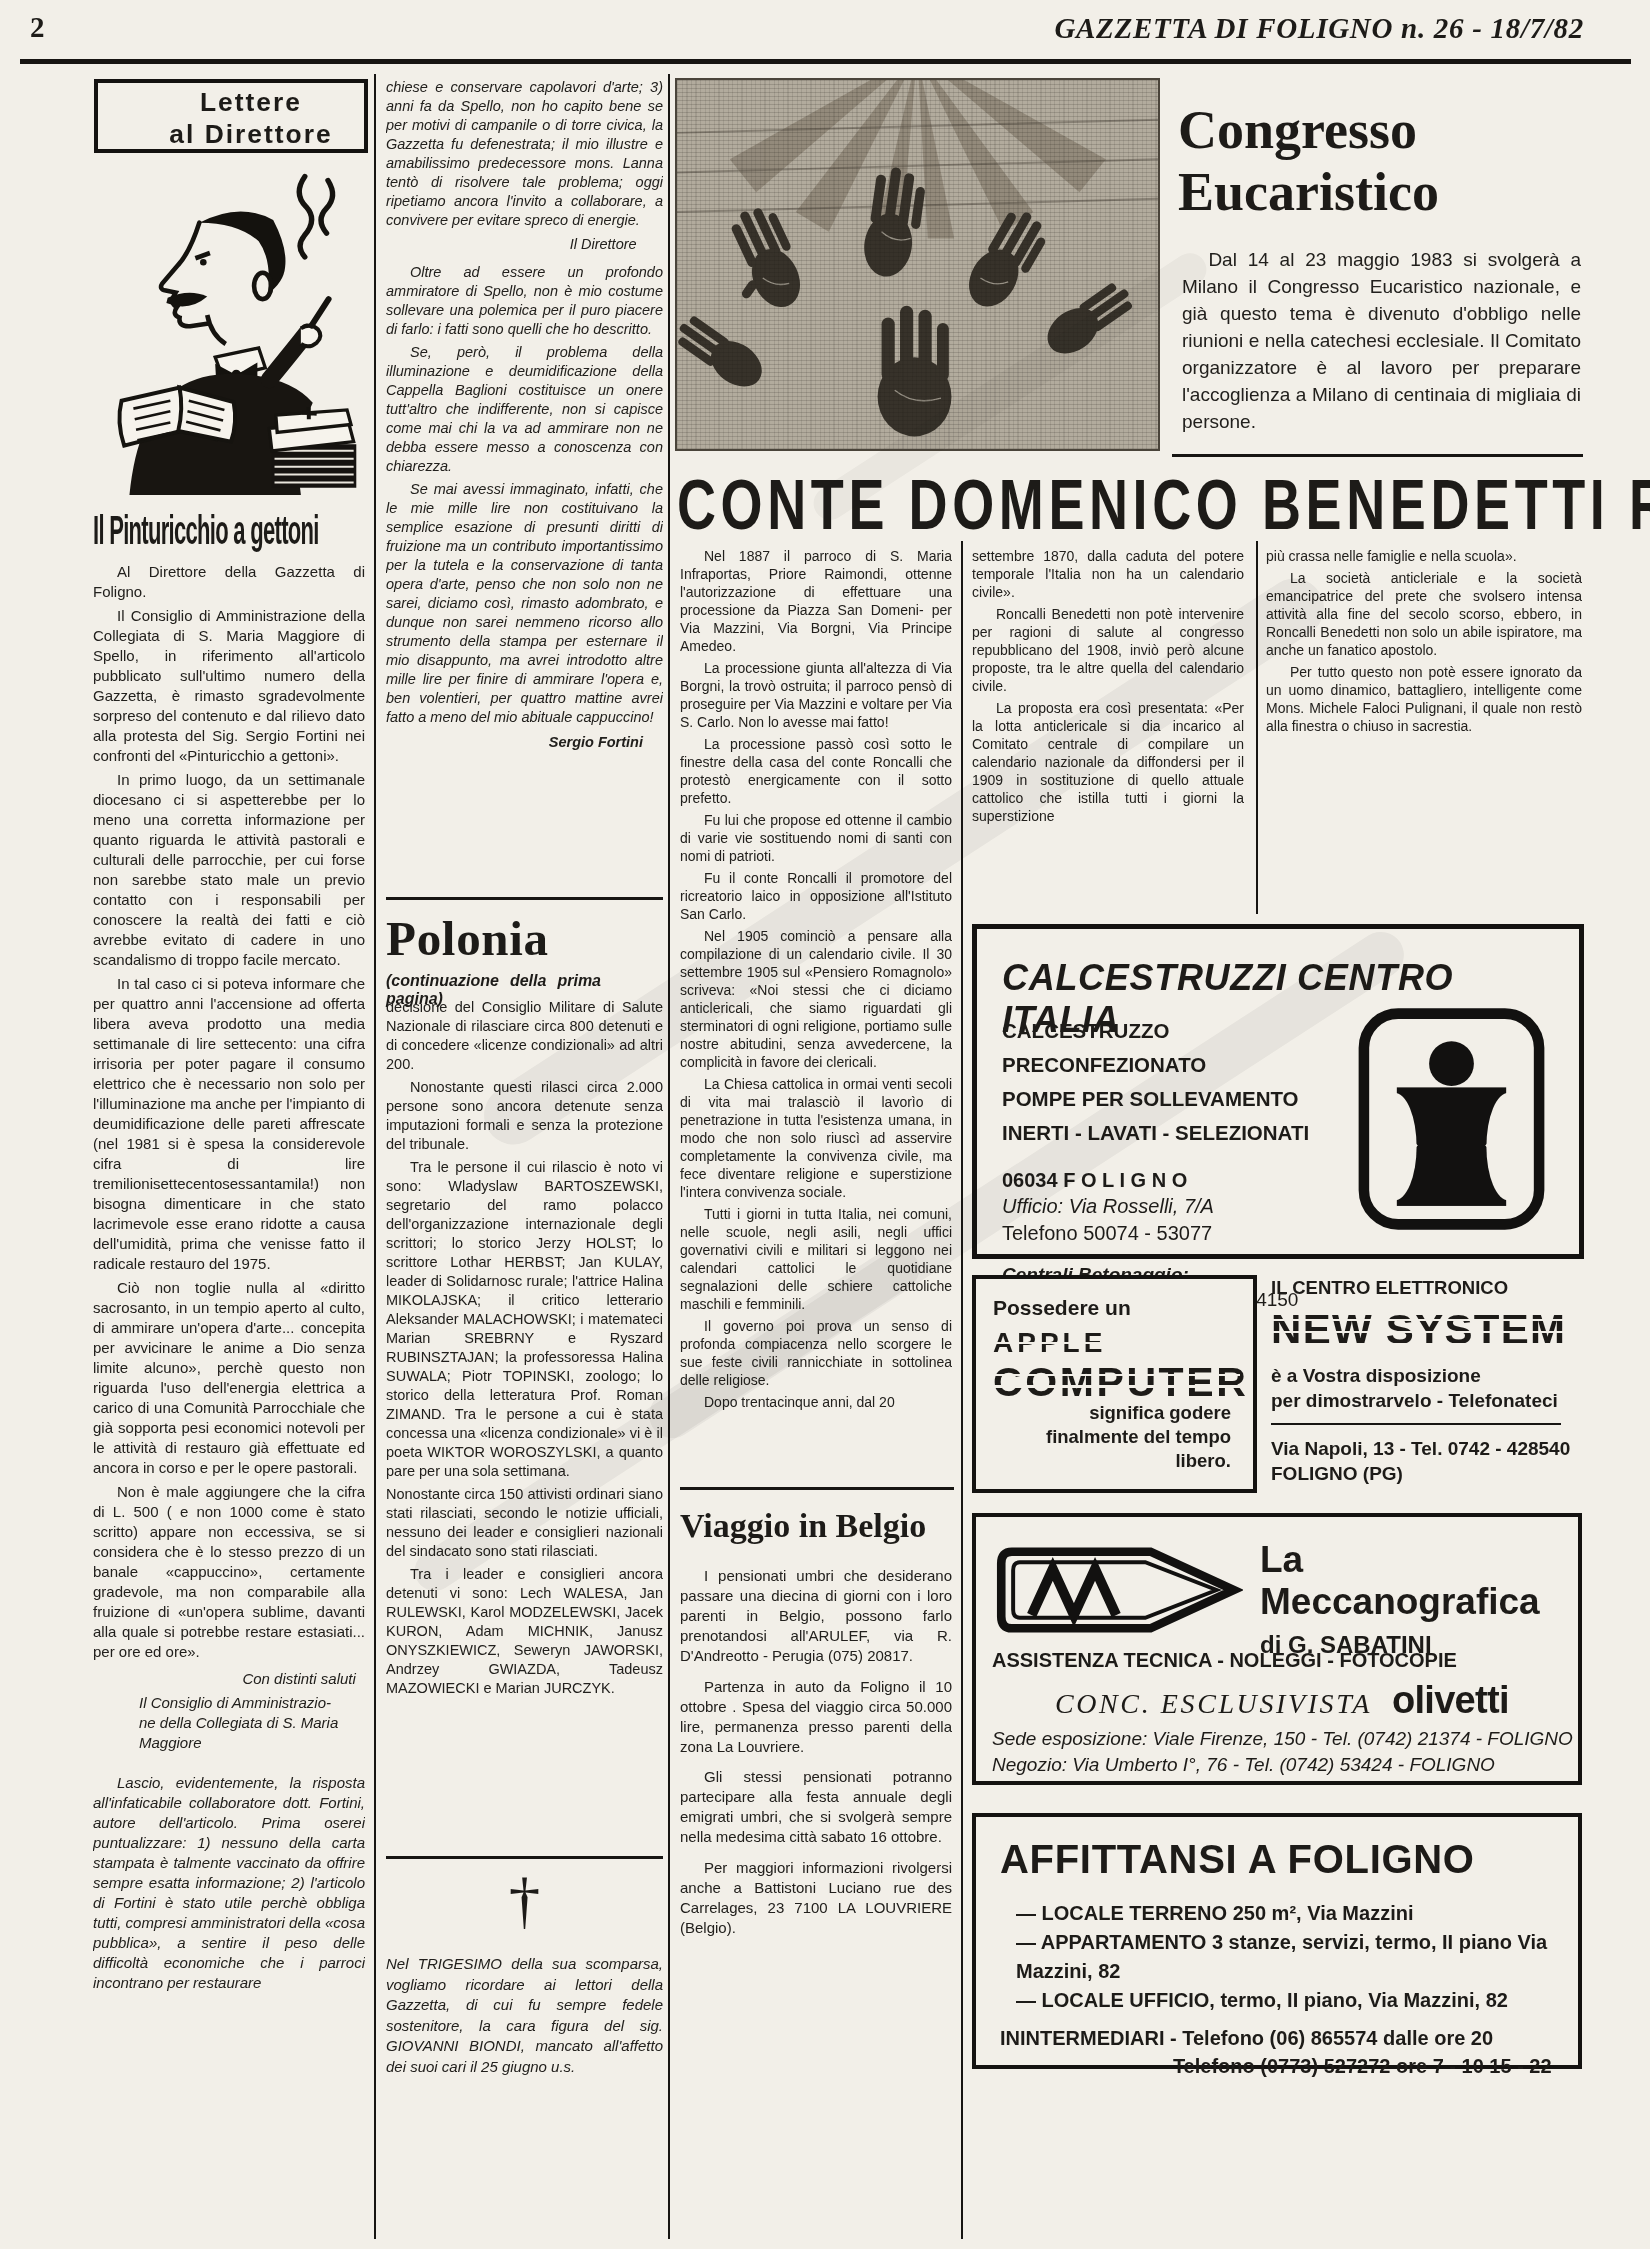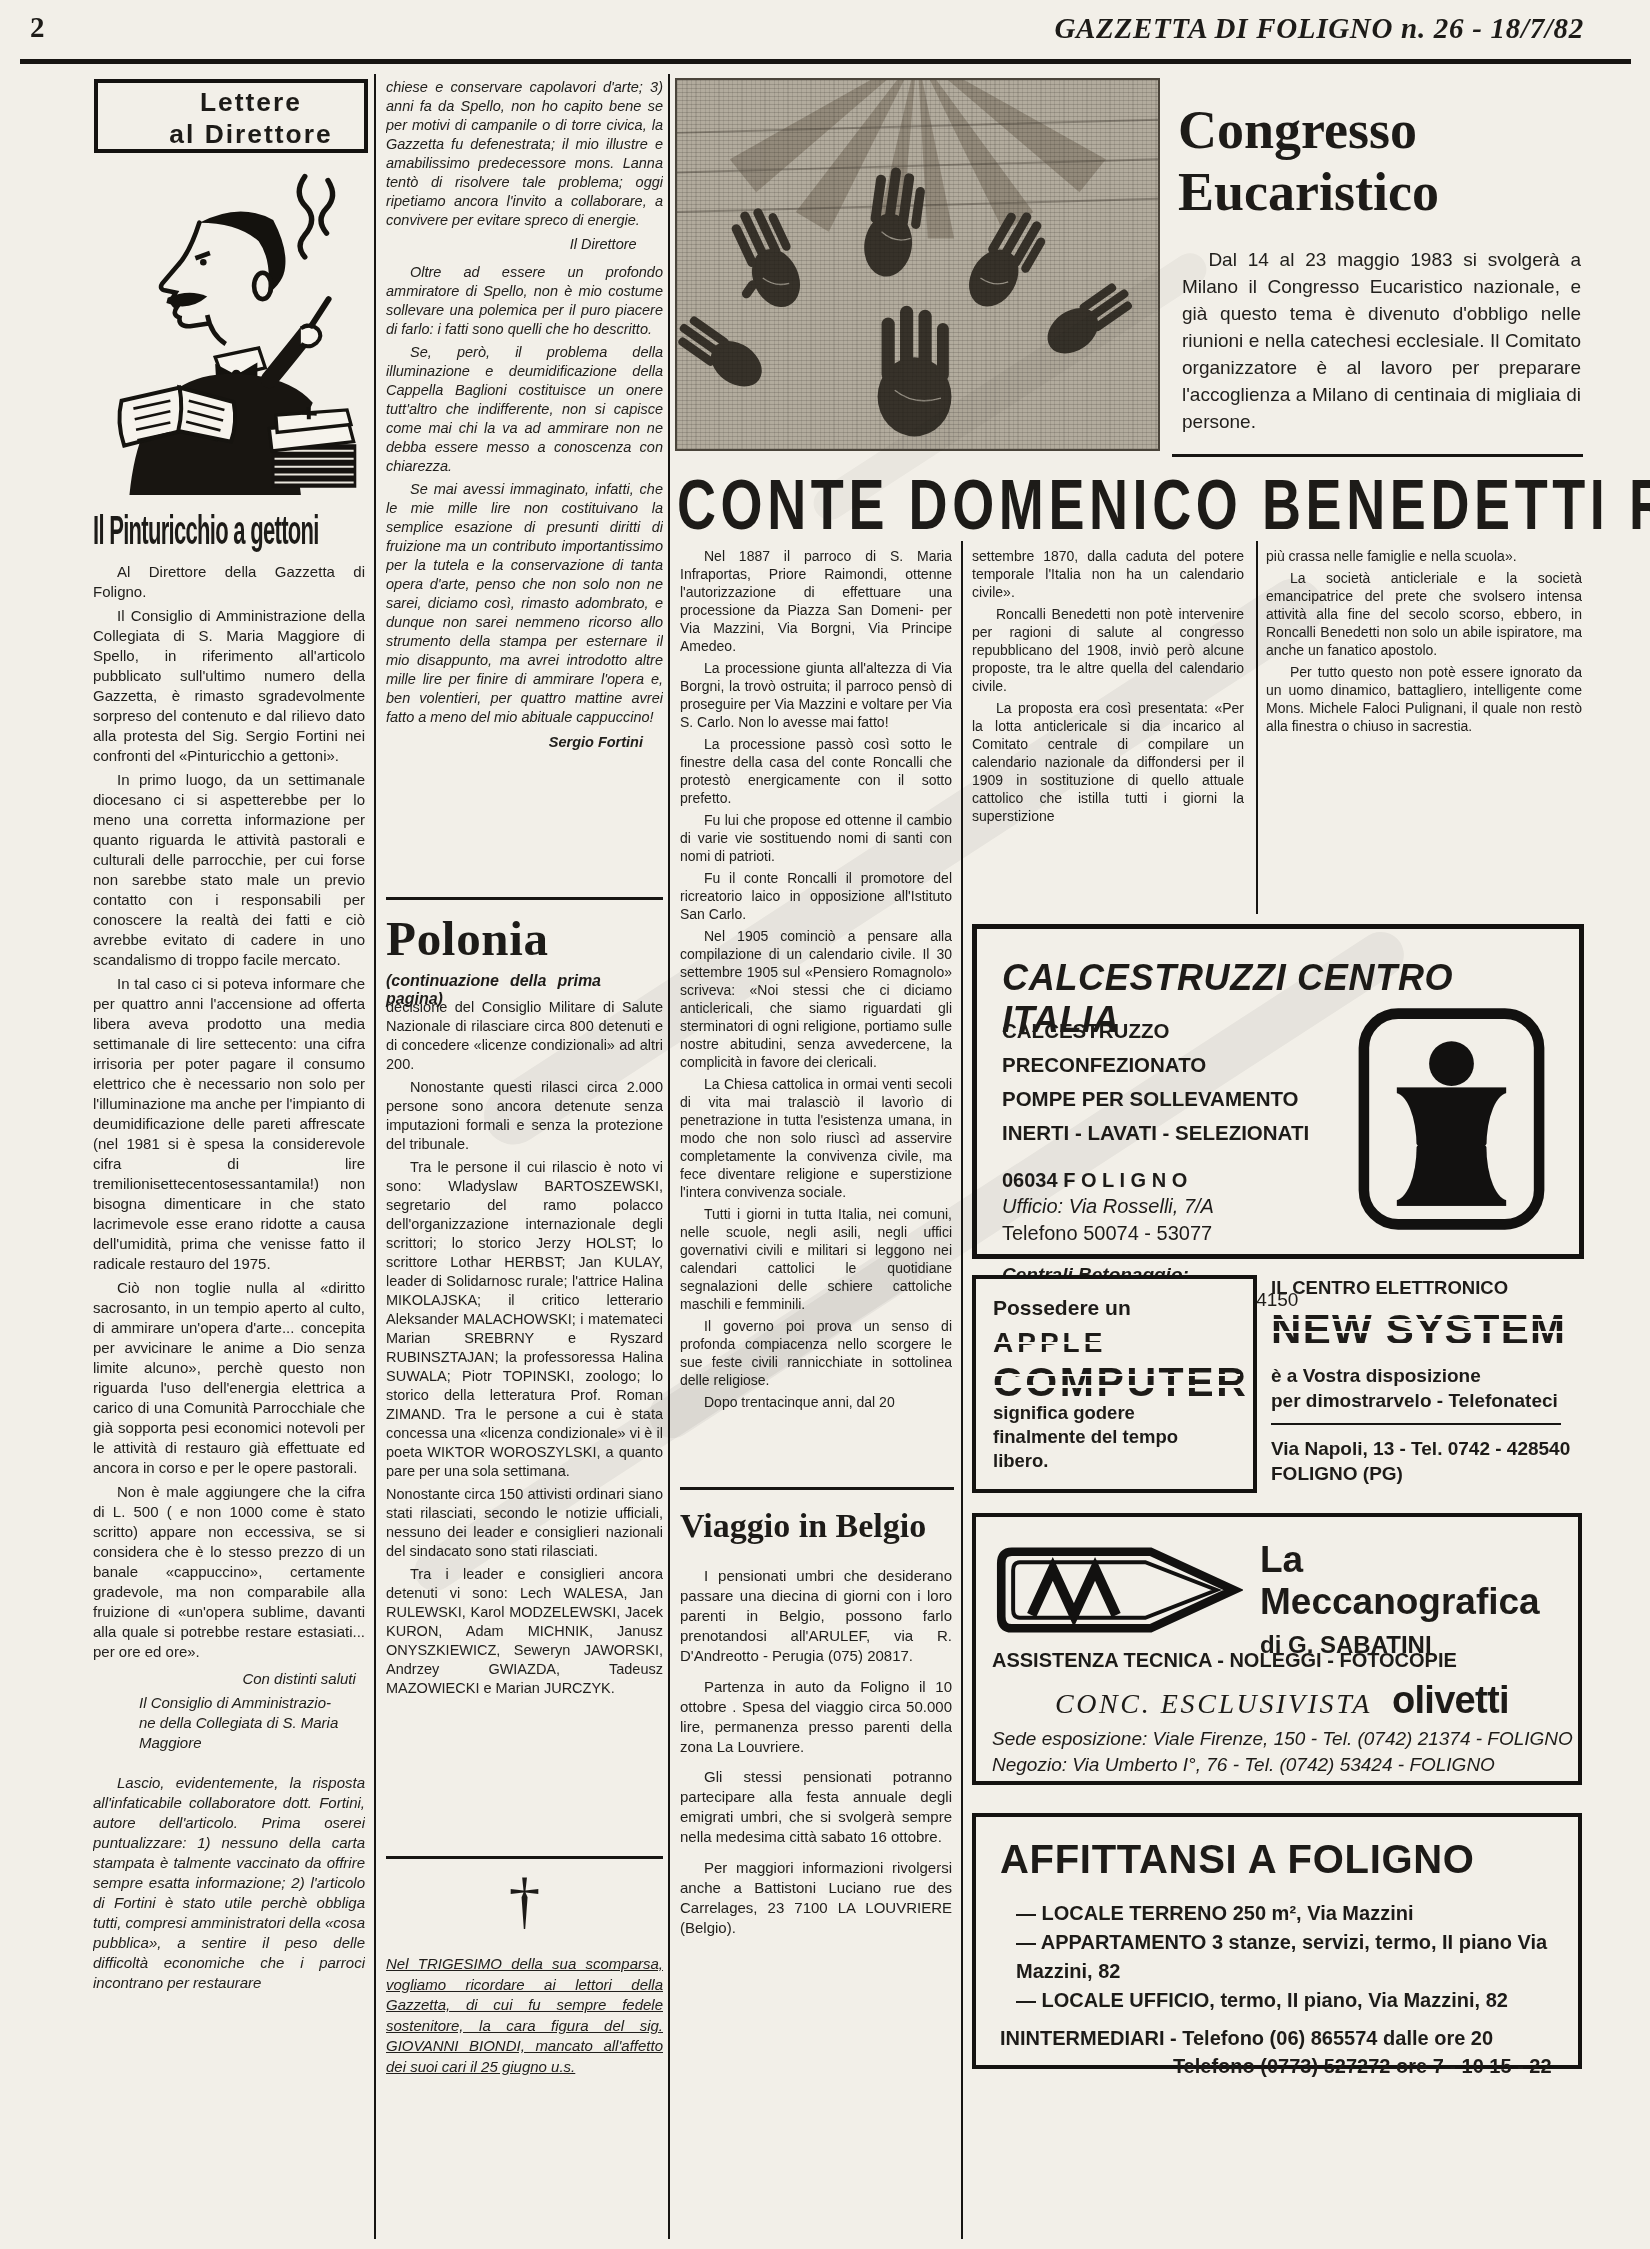--- a/index.html
+++ b/index.html
@@ -127,21 +127,21 @@
     <p class="par noind">decisione del Consiglio Militare di Salute Nazionale di rilasciare circa 800 detenuti e di concedere «licenze condizionali» ad altri 200.</p>
     <p class="par">Nonostante questi rilasci circa 2.000 persone sono ancora detenute senza imputazioni formali e senza la protezione del tribunale.</p>
     <p class="par">Tra le persone il cui rilascio è noto vi sono: Wladyslaw BARTOSZEWSKI, segretario del ramo polacco dell'organizzazione internazionale degli scrittori; lo storico Jerzy HOLST; lo scrittore Lothar HERBST; Jan KULAY, leader di Solidarnosc rurale; l'attrice Halina MIKOLAJSKA; il critico letterario Aleksander MALACHOWSKI; i matemateci Marian SREBRNY e Ryszard RUBINSZTAJAN; la professoressa Halina SUWALA; Piotr TOPINSKI, zoologo; lo storico della letteratura Prof. Roman ZIMAND. Tra le persone a cui è stata concessa una «licenza condizionale» vi è il poeta WIKTOR WOROSZYLSKI, a quanto pare per una sola settimana.</p>
     <p class="par noind">Nonostante circa 150 attivisti ordinari siano stati rilasciati, secondo le notizie ufficiali, nessuno dei leader e consiglieri nazionali del sindacato sono stati rilasciati.</p>
     <p class="par">Tra i leader e consiglieri ancora detenuti vi sono: Lech WALESA, Jan RULEWSKI, Karol MODZELEWSKI, Jacek KURON, Adam MICHNIK, Janusz ONYSZKIEWICZ, Seweryn JAWORSKI, Andrzey GWIAZDA, Tadeusz MAZOWIECKI e Marian JURCZYK.</p>
   </div>
 
   <div class="rule" style="left:386px;top:1856px;width:277px;height:2.6px;"></div>
 
   <div class="abs center serif" style="left:386px;top:1868px;width:277px;font-size:63px;line-height:66px;">†</div>
-  <div class="abs body-text it" style="left:386px;top:1954px;width:277px;height:284px;overflow:hidden;font-size:15px;line-height:20.5px;text-decoration:underline;">Nel TRIGESIMO della sua scomparsa, vogliamo ricordare ai lettori della Gazzetta, di cui fu sempre fedele sostenitore, la cara figura del sig. GIOVANNI BIONDI, mancato all'affetto dei suoi cari il 25 giugno u.s.</div>
+  <div class="abs body-text it" style="left:386px;top:1954px;width:277px;height:284px;overflow:hidden;font-size:15px;line-height:20.5px;">Nel TRIGESIMO della sua scomparsa, vogliamo ricordare ai lettori della Gazzetta, di cui fu sempre fedele sostenitore, la cara figura del sig. GIOVANNI BIONDI, mancato all'affetto dei suoi cari il 25 giugno u.s.</div>
 
   <div class="abs" style="left:675px;top:78px;width:485px;height:373px;background:#b5aea1;border:2px solid #4a443a;box-sizing:border-box;overflow:hidden;">
     <svg width="481" height="369" viewBox="0 0 729 559">
       <rect x="0" y="0" width="729" height="559" fill="#b2ab9d"></rect>
 
       <g fill="#7a7060" opacity="0.55">
         <path d="M364,-40 L300,240 L340,240 Z"></path>
           <path d="M364,-40 L420,240 L380,240 Z"></path>
         <path d="M364,-40 L180,200 L230,230 Z"></path>
           <path d="M364,-40 L540,200 L495,230 Z"></path>
@@ -279,21 +279,21 @@
     <div class="abs" style="left:17px;top:48px;right:13.2px;">
       <div class="b" style="font-size:28px;letter-spacing:4px;position:relative;">
         <span>APPLE</span>
         <div class="stripe" style="top:14.5px;"></div><div class="stripe" style="top:26.4px;"></div>
       </div>
       <div class="b right" style="font-size:41px;letter-spacing:2.6px;position:relative;">
         <span>COMPUTER</span>
         <div class="stripe" style="top:14.5px;"></div><div class="stripe" style="top:26.4px;"></div>
       </div>
     </div>
-    <div class="b" style="position:absolute;left:17px;bottom:16px;width:238px;font-size:18.5px;line-height:24px;">significa godere finalmente del tempo libero.</div>
+    <div class="b" style="position:absolute;left:17px;bottom:16px;width:238px;font-size:18.5px;line-height:24px;text-align:right;">significa godere finalmente del tempo libero.</div>
   </div>
 
   <div class="abs" style="left:1271px;top:1277px;width:312px;height:210px;">
     <div class="b" style="font-size:18.5px;">IL CENTRO ELETTRONICO</div>
     <div class="b" style="font-size:42px;letter-spacing:1.3px;margin-top:6.6px;position:relative;">
       <span>NEW SYSTEM</span>
       <div class="stripe" style="top:13.2px;"></div><div class="stripe" style="top:25px;"></div><div class="stripe" style="top:37px;"></div>
     </div>
     <div class="b" style="font-size:19px;line-height:25px;margin-top:9.2px;">
       <div>è a Vostra disposizione</div>

